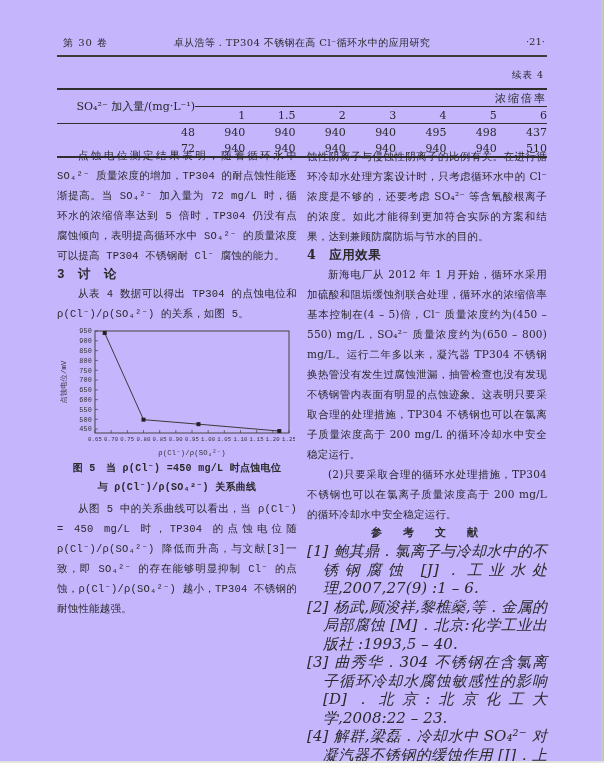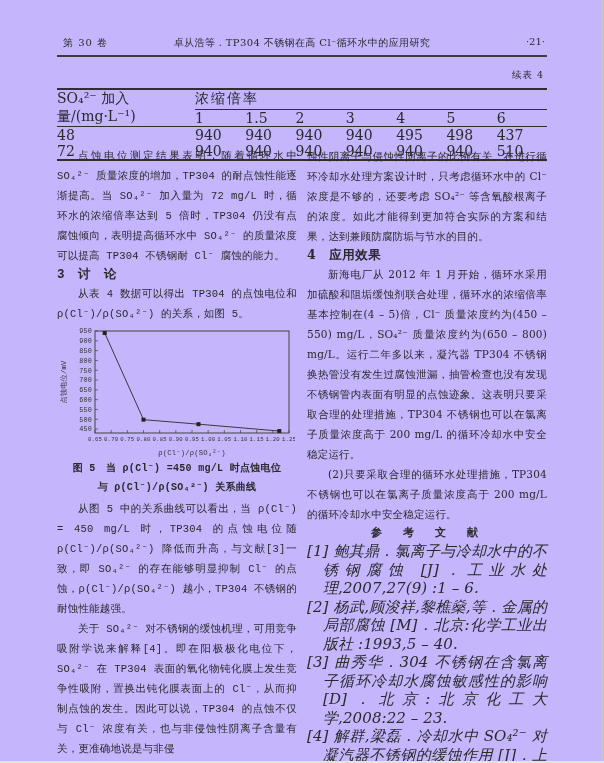--- a/index.html
+++ b/index.html
@@ -23,21 +23,21 @@
   .run-title{position:absolute;left:0;right:0;top:0;text-align:center;letter-spacing:0.4px;}
   .run-page{position:absolute;right:2px;top:0;}
   .head-rule{position:absolute;top:55px;left:57px;width:490px;height:2px;background:#3c3c3a;}
 
   .cont-label{position:absolute;top:69px;left:57px;width:487px;text-align:right;font-size:9.5px;letter-spacing:1px;}
 
   
   .dtable{
     position:absolute;top:88px;left:57px;width:490px;
     border-collapse:collapse;table-layout:fixed;
-    font-size:14px;text-align:left;
+    font-size:11px;text-align:right;
     border-top:2px solid #2f2f2d;border-bottom:2px solid #2f2f2d;
   }
   .dtable td{padding:0;height:16px;vertical-align:middle;}
   .dtable .rowhead{border-bottom:1px solid #2f2f2d;}
   .dtable .ghead{border-bottom:1px solid #2f2f2d;letter-spacing:2px;}
   .dtable .r-sub td{border-bottom:1px solid #2f2f2d;}
   .dtable col.c0{width:138px;}
 
   
   .col{position:absolute;top:146px;width:240px;font-size:10.5px;line-height:20px;text-align:justify;letter-spacing:0.2px;}
@@ -181,21 +181,20 @@
           <rect x="137.46666666666667" y="95.17307692307692" width="4" height="4" fill="#22221f"></rect>
           <rect x="218.29999999999998" y="102.03846153846153" width="4" height="4" fill="#22221f"></rect>
           <text x="133" y="128" text-anchor="middle" font-size="7.2" fill="#333">ρ(Cl⁻)/ρ(SO₄²⁻)</text>
           <text x="7" y="55" text-anchor="middle" font-size="7.2" fill="#333" transform="rotate(-90 7 55)">点蚀电位/mV</text>
         </svg>
       <div class="fig-cap">图 5　当 ρ(Cl⁻) =450 mg/L 时点蚀电位</div>
       <div class="fig-cap">与 ρ(Cl⁻)/ρ(SO₄²⁻) 关系曲线</div>
     </div>
 
     <p class="ind">从图 5 中的关系曲线可以看出，当 ρ(Cl⁻) = 450 mg/L 时，TP304 的点蚀电位随 ρ(Cl⁻)/ρ(SO₄²⁻) 降低而升高，与文献[3]一致，即 SO₄²⁻ 的存在能够明显抑制 Cl⁻ 的点蚀，ρ(Cl⁻)/ρ(SO₄²⁻) 越小，TP304 不锈钢的耐蚀性能越强。</p>
-    <p class="ind">关于 SO₄²⁻ 对不锈钢的缓蚀机理，可用竞争吸附学说来解释[4]。即在阳极极化电位下，SO₄²⁻ 在 TP304 表面的氧化物钝化膜上发生竞争性吸附，置换出钝化膜表面上的 Cl⁻，从而抑制点蚀的发生。因此可以说，TP304 的点蚀不仅与 Cl⁻ 浓度有关，也与非侵蚀性阴离子含量有关，更准确地说是与非侵</p>
   </div>
 
   <div class="col col-right">
     <p>蚀性阴离子与侵蚀性阴离子的比例有关。在进行循环冷却水处理方案设计时，只考虑循环水中的 Cl⁻ 浓度是不够的，还要考虑 SO₄²⁻ 等含氧酸根离子的浓度。如此才能得到更加符合实际的方案和结果，达到兼顾防腐防垢与节水的目的。</p>
     <p class="sec-h">4　应用效果</p>
     <p class="ind">新海电厂从 2012 年 1 月开始，循环水采用加硫酸和阻垢缓蚀剂联合处理，循环水的浓缩倍率基本控制在(4 – 5)倍，Cl⁻ 质量浓度约为(450 – 550) mg/L，SO₄²⁻ 质量浓度约为(650 – 800) mg/L。运行二年多以来，凝汽器 TP304 不锈钢换热管没有发生过腐蚀泄漏，抽管检查也没有发现不锈钢管内表面有明显的点蚀迹象。这表明只要采取合理的处理措施，TP304 不锈钢也可以在氯离子质量浓度高于 200 mg/L 的循环冷却水中安全稳定运行。</p>
     <p class="ind">(2)只要采取合理的循环水处理措施，TP304 不锈钢也可以在氯离子质量浓度高于 200 mg/L 的循环冷却水中安全稳定运行。</p>
 
     <p class="ref-h">参　考　文　献</p>
     <div class="refs">

